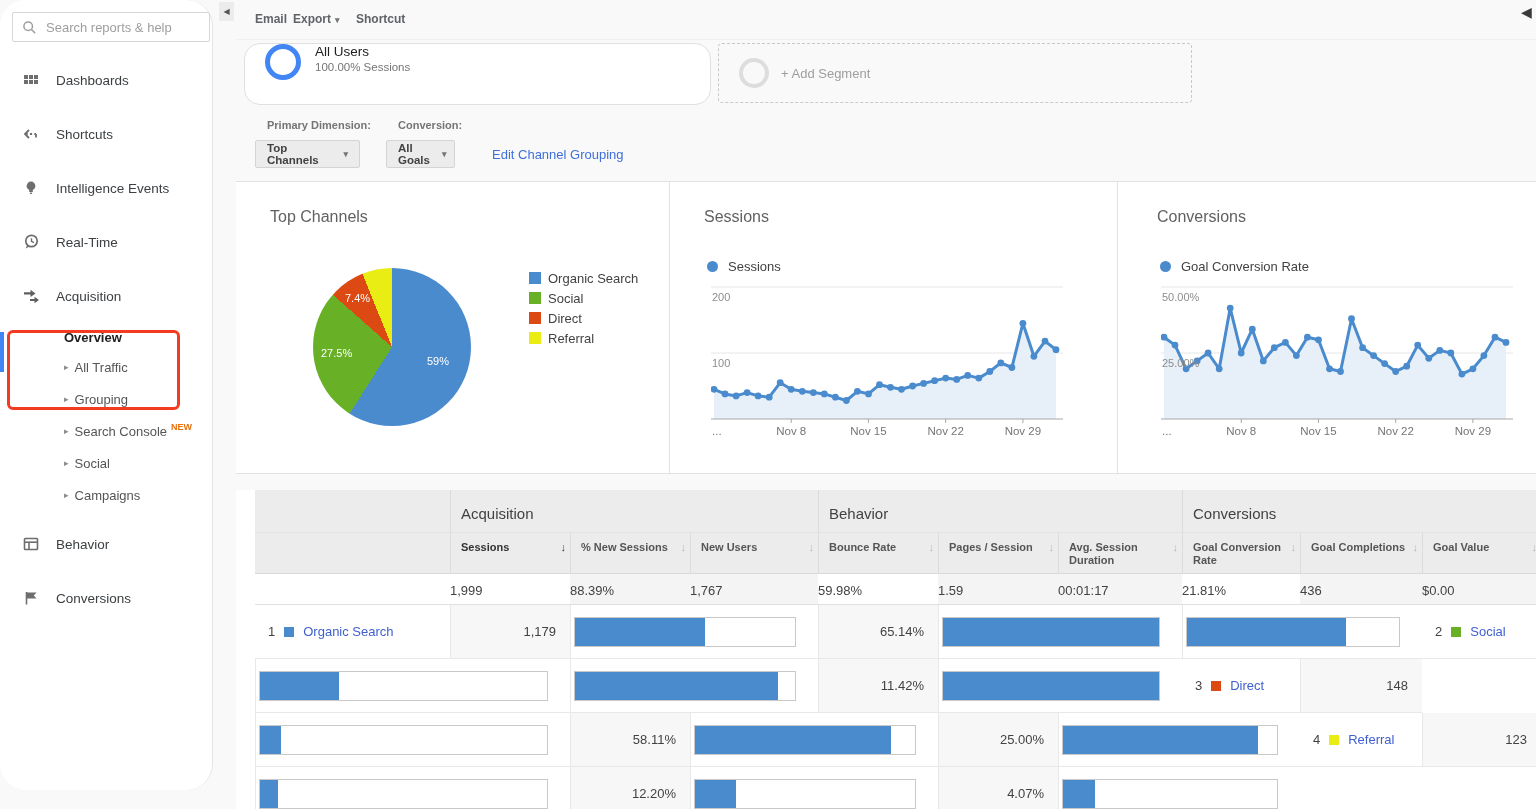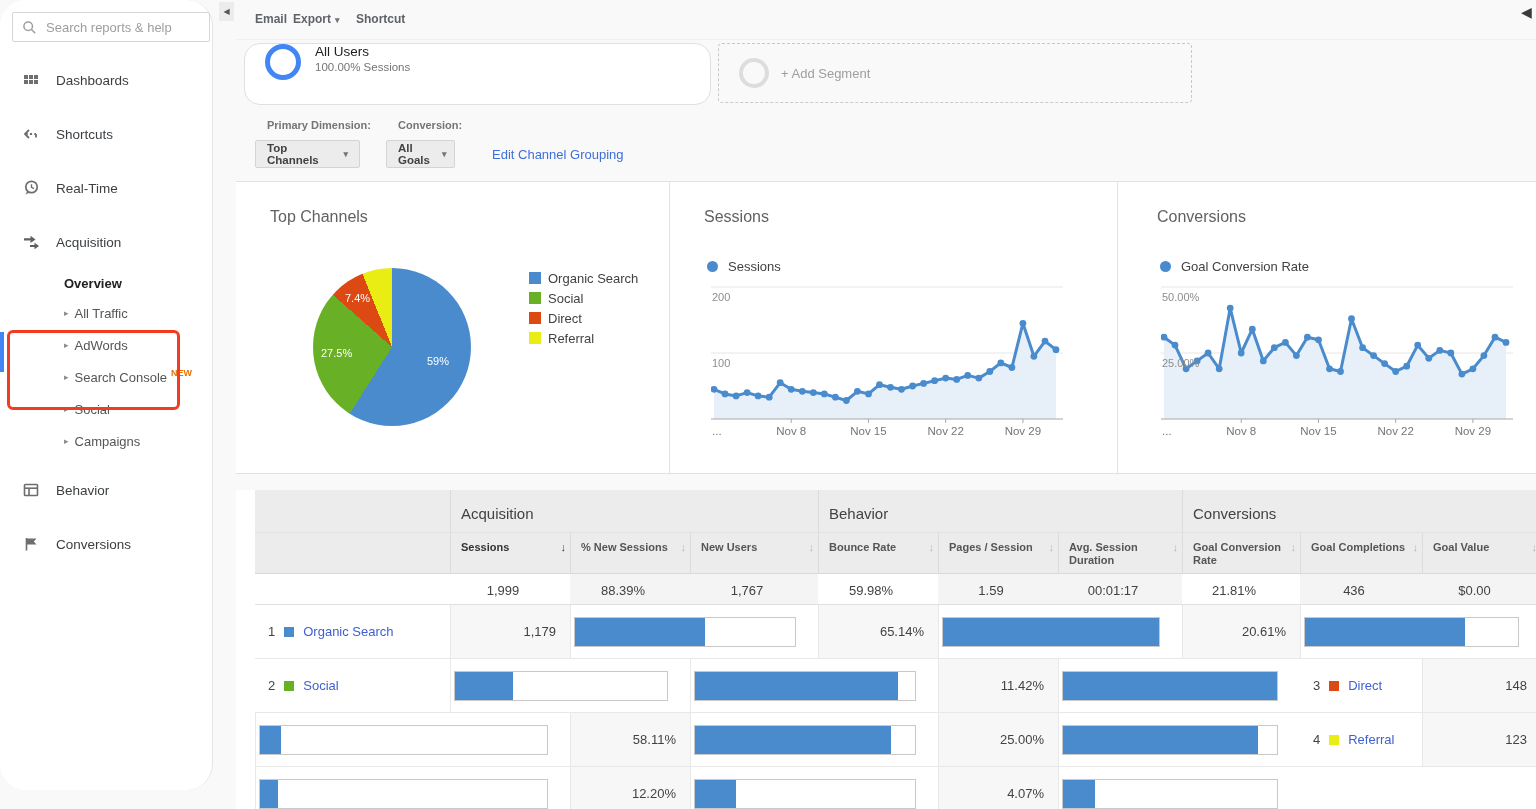--- a/index.html
+++ b/index.html
@@ -76,21 +76,21 @@
         grid-template-columns:195px 120px 120px 128px 120px 120px 124px 118px 122px 119px;
         grid-template-rows:43px 40px 32px repeat(4,54px);}
   .cell{box-sizing:border-box;}
   .gh{background:#ececec;font-size:15px;color:#424242;padding:15px 0 0 10px;border-bottom:1px solid #e3e3e3;}
   .ch{background:#ececec;font-size:11px;font-weight:bold;color:#555;padding:8px 16px 0 10px;
       position:relative;line-height:13px;cursor:pointer;}
   .ch .arr{position:absolute;right:4px;top:8px;color:#b8b8b8;font-size:11px;font-weight:normal;}
   .ch.sorted{color:#333;}
   .ch.sorted .arr{color:#424242;font-weight:bold;}
   .blh{border-left:1px solid #dcdcdc;}
-  .tot{font-size:13px;color:#424242;text-align:center;padding:9px 14px 0 0;
+  .tot{font-size:13px;color:#424242;text-align:left;padding:9px 14px 0 0;
        border-top:1px solid #d9d9d9;border-bottom:1px solid #e0e0e0;}
   .tot.g{background:#f4f4f4;}
   .sp2{grid-column:span 2;}
   .sp3{grid-column:span 3;}
   .dim{background:#fff;display:flex;align-items:center;padding-left:13px;border-bottom:1px solid #e8e8e8;font-size:13px;}
   .dim .rank{color:#424242;margin-right:9px;}
   .dim .swatch{width:10px;height:10px;margin-right:9px;flex:0 0 auto;}
   .dim .chlink{color:#4060d0;font-size:13px;}
   .num{background:#f7f7f7;display:flex;align-items:center;justify-content:flex-end;
        padding-right:14px;font-size:13px;color:#424242;border-bottom:1px solid #e8e8e8;}
@@ -129,20 +129,30 @@
           <svg width="18" height="18" viewBox="0 0 18 18" fill="none" stroke="#6e6e6e" stroke-width="1.8">
             <path d="M7 5 L3 9 L7 13" fill="none"></path>
             <line x1="3.5" y1="9" x2="14" y2="9" stroke-dasharray="2.2 2.2"></line>
             <line x1="14" y1="9" x2="14" y2="12.5"></line>
           </svg>
         </span>
         <span class="nav-label">Shortcuts</span>
       </div>
       <div class="nav-main">
         <span class="ic">
+          <svg width="18" height="18" viewBox="0 0 18 18">
+            <circle cx="9" cy="7" r="4.4" fill="#6e6e6e"></circle>
+            <rect x="7.2" y="11" width="3.6" height="2" fill="#6e6e6e"></rect>
+            <rect x="7.9" y="13.6" width="2.2" height="1.3" fill="#6e6e6e"></rect>
+          </svg>
+        </span>
+        <span class="nav-label">Intelligence Events</span>
+      </div>
+      <div class="nav-main">
+        <span class="ic">
           <svg width="18" height="18" viewBox="0 0 18 18" fill="none" stroke="#6e6e6e" stroke-width="1.7">
             <circle cx="9.5" cy="8" r="5.7"></circle>
             <path d="M9.5 5.2 V8.3 L12 9.6" stroke-width="1.4"></path>
             <path d="M5.2 12.3 L3.6 15.4 L7.6 13.6" fill="#6e6e6e" stroke="none"></path>
           </svg>
         </span>
         <span class="nav-label">Real-Time</span>
       </div>
       <div class="nav-main">
         <span class="ic">
@@ -155,21 +165,21 @@
       </div>
       <div class="nav-overview">
         <span class="nav-label">Overview</span>
       </div>
       <div class="nav-sub">
         <span class="tri">▸</span>
         <span class="nav-label">All Traffic</span>
       </div>
       <div class="nav-sub">
         <span class="tri">▸</span>
-        <span class="nav-label">AdWords</span>
+        <span class="nav-label">Grouping</span>
       </div>
       <div class="nav-sub">
         <span class="tri">▸</span>
         <span class="nav-label">Search Console</span>
         <span class="new">NEW</span>
       </div>
       <div class="nav-sub">
         <span class="tri">▸</span>
         <span class="nav-label">Social</span>
       </div>
@@ -418,21 +428,20 @@
       <div class="barbox">
           <div class="barfill" style="width:59%"></div>
         </div>
     </div>
     <div class="cell num bl">65.14%</div>
     <div class="cell barcell bl sp2">
       <div class="barbox">
           <div class="barfill" style="width:100%"></div>
         </div>
     </div>
-    <div class="cell num bl">20.61%</div>
     <div class="cell barcell bl sp2">
       <div class="barbox">
           <div class="barfill" style="width:74.9%"></div>
         </div>
     </div>
     <div class="cell dim">
       <span class="rank">2</span>
       <span class="swatch" style="background:#68b025"></span>
       <a class="chlink">Social</a>
     </div>

